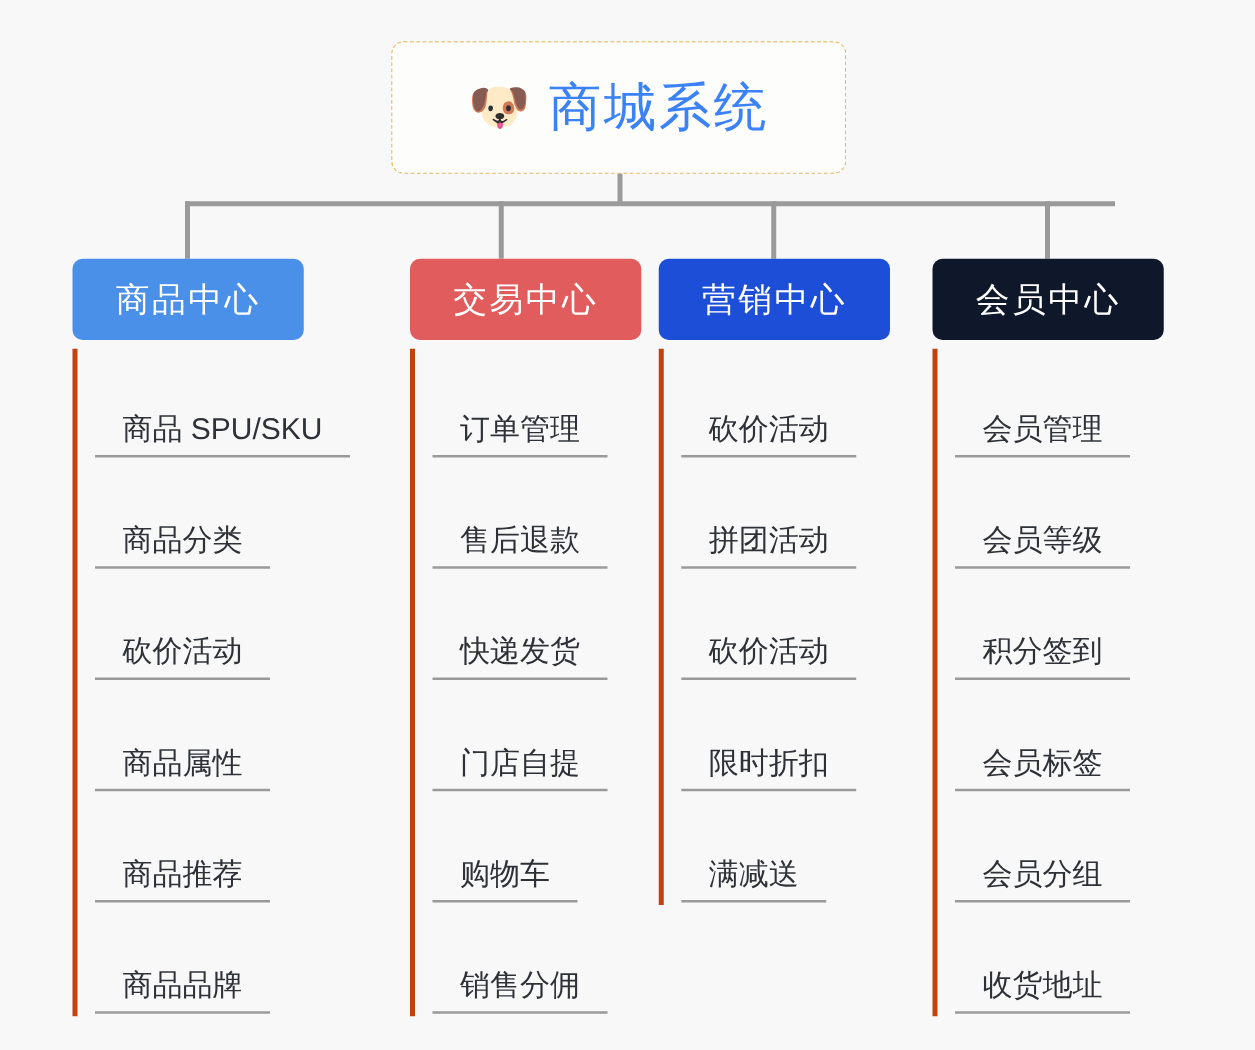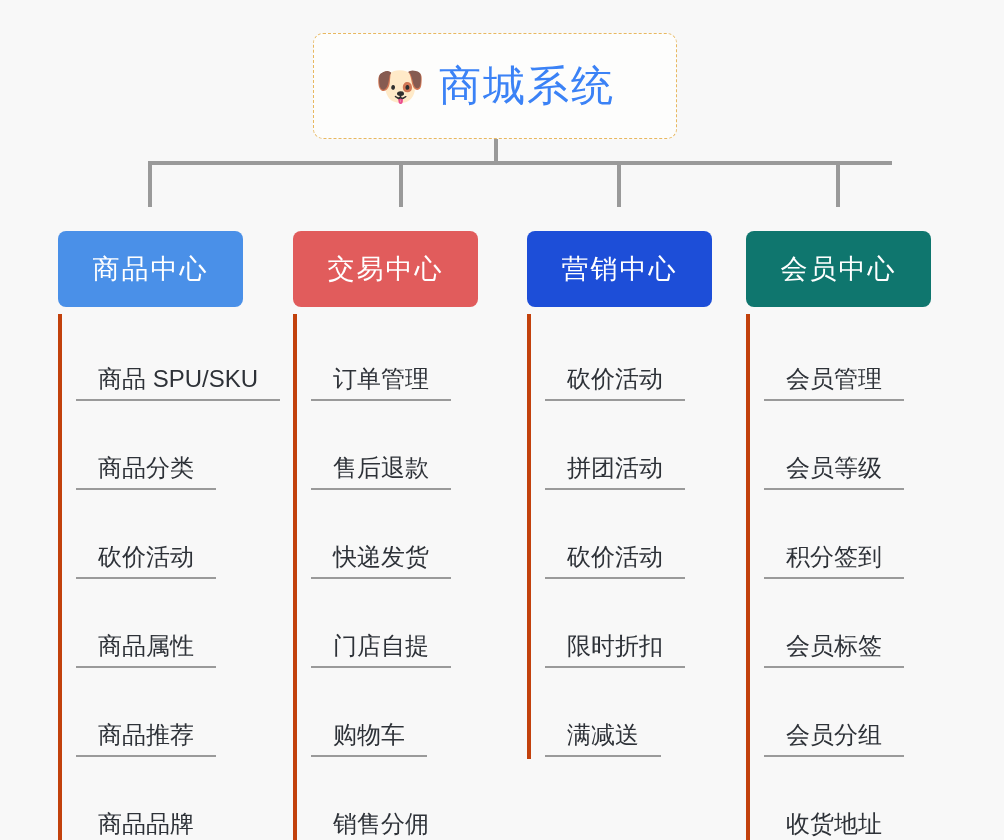--- a/index.html
+++ b/index.html
@@ -76,41 +76,40 @@
   .conn-drop.d2 { left: 399px; }
   .conn-drop.d3 { left: 617px; }
   .conn-drop.d4 { left: 836px; }
 
   
   .column {
     position: absolute;
     top: 207px;
   }
   .column.c1 { left: 58px;  }
-  .column.c2 { left: 293px; font-family: Liberation Serif, serif; }
+  .column.c2 { left: 328px; font-family: Liberation Serif, serif; }
   .column.c3 { left: 527px; }
   .column.c4 { left: 746px; }
 
   .cat-box {
-    height: 76px;
+    height: 65px;
     box-sizing: border-box;
     border-radius: 8px;
     display: flex;
     align-items: center;
     justify-content: center;
     color: #ffffff;
     font-size: 27px;
     letter-spacing: 2px;
     white-space: nowrap;
-    margin-top: 24px;
   }
   .column.c1 .cat-box { width: 185px; background: #4a90e8; }
   .column.c2 .cat-box { width: 185px; background: #e15c5c; }
   .column.c3 .cat-box { width: 185px; background: #1d4ed8; }
-  .column.c4 .cat-box { width: 185px; background: #0f766e; text-align: center; }
+  .column.c4 .cat-box { width: 185px; background: #0f172a; text-align: center; }
 
   
   .leaf-list {
     position: relative;
     margin-top: 7px;
     padding-left: 14px;
     border-left: 4px solid #c2410c;
   }
   .leaf-item {
     height: 89px;

